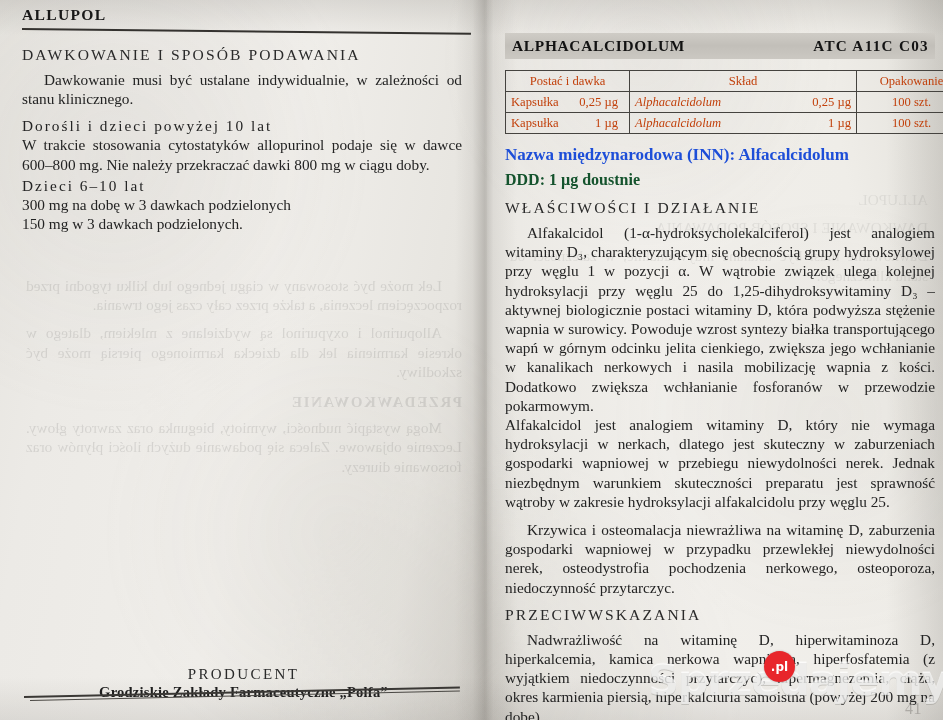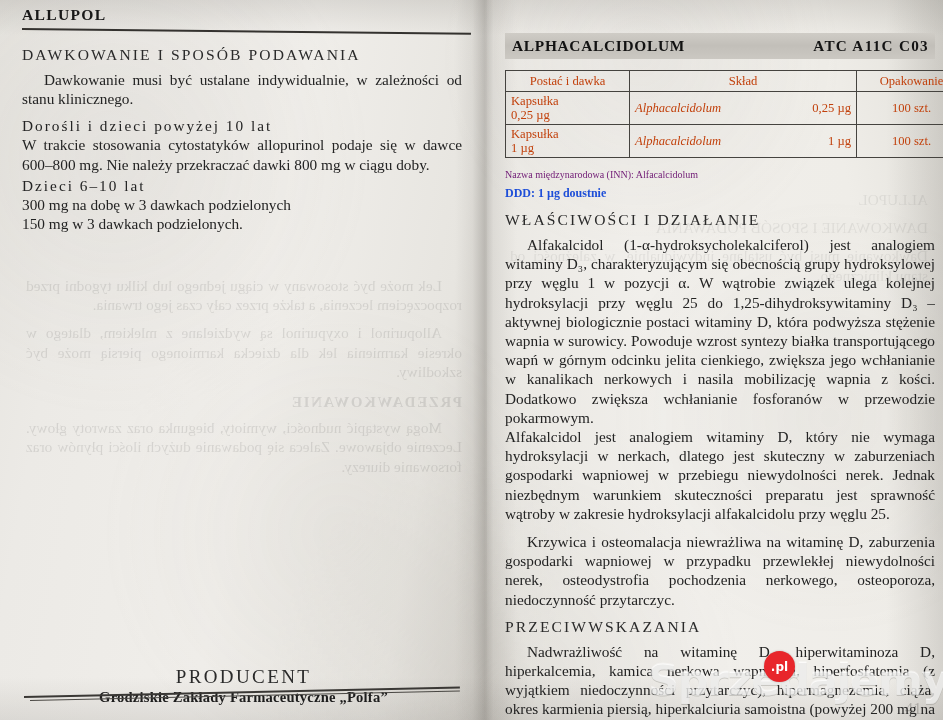--- a/index.html
+++ b/index.html
@@ -168,21 +168,21 @@
   }
 
   #producer {
     position: absolute;
     left: 0; top: 666px;
     width: 487px;
     text-align: center;
     z-index: 4;
   }
   .producer-label {
-    font-size: 19px;
+    font-size: 15px;
     letter-spacing: 2.4px;
     margin: 0 0 1px 0;
     color: #2a2a2a;
   }
   .producer-name {
     font-size: 14.6px;
     font-weight: 700;
     letter-spacing: .2px;
     margin: 0;
     color: #1d1d1d;
@@ -235,39 +235,38 @@
   }
   table.prep th { text-align: center; }
   .c-form   { width: 113px; }
   .c-comp   { width: 216px; }
   .c-pack   { width: 99px; text-align: center; }
 
   .form-cell {
     display: flex;
     justify-content: space-between;
     padding-right: 6px;
-    flex-direction: column;
   }
   .comp-cell {
     display: flex;
     justify-content: space-between;
   }
   .comp-cell .latin { font-style: italic; }
 
   .inn-line {
-    font-size: 10px;
-    font-weight: 400;
+    font-size: 17px;
+    font-weight: 700;
     margin: 0 0 6px 0;
-    color: #701a75;
+    color: #1d4ed8;
   }
   .ddd-line {
-    font-size: 12px;
+    font-size: 16px;
     font-weight: 700;
     margin: 0 0 10px 0;
-    color: #1d4ed8;
+    color: #14532d;
   }
 
   .block { margin: 0 0 9px 0; }
   .sect-head + .body-p { margin-top: 6px; }
 
   
   .ghost {
     position: absolute;
     z-index: 2;
     pointer-events: none;

